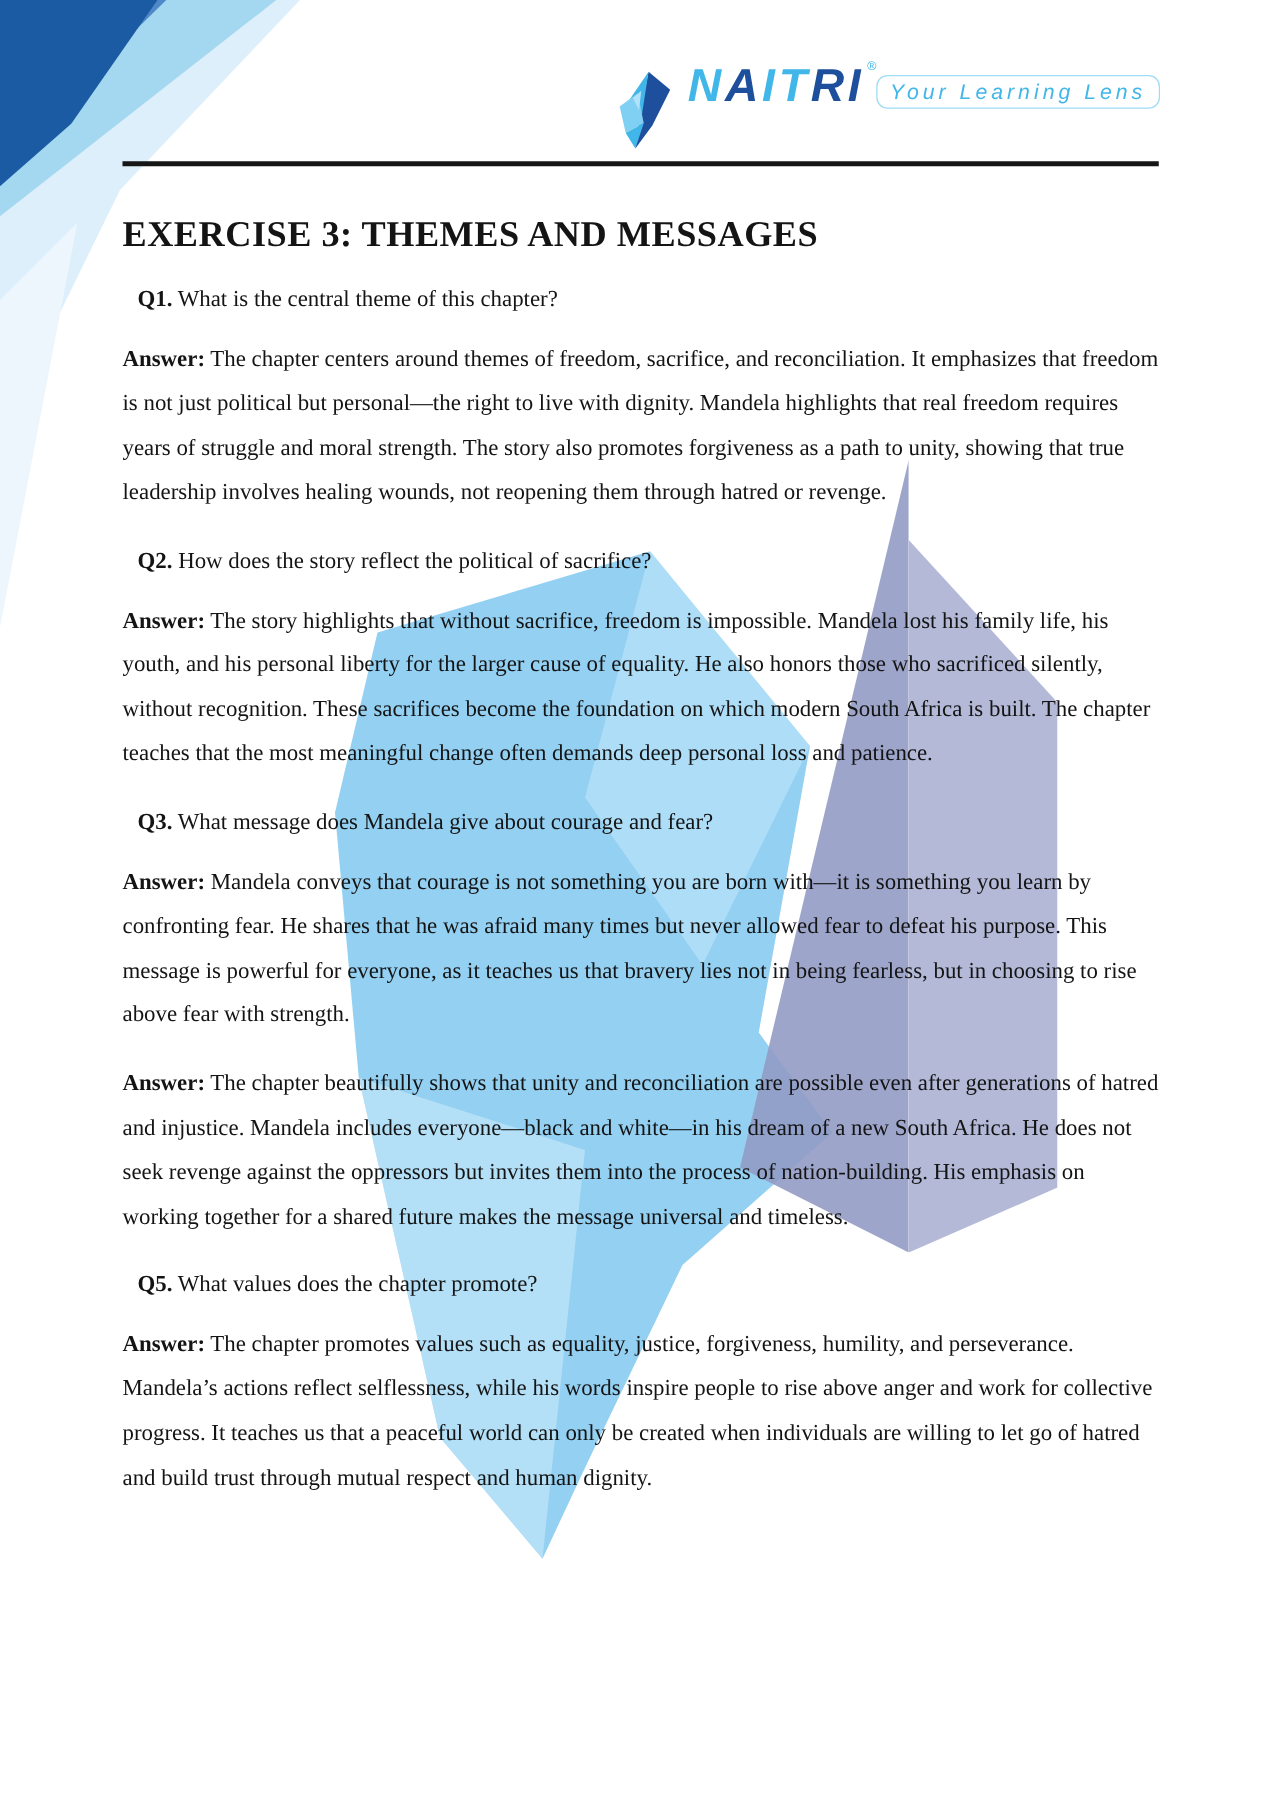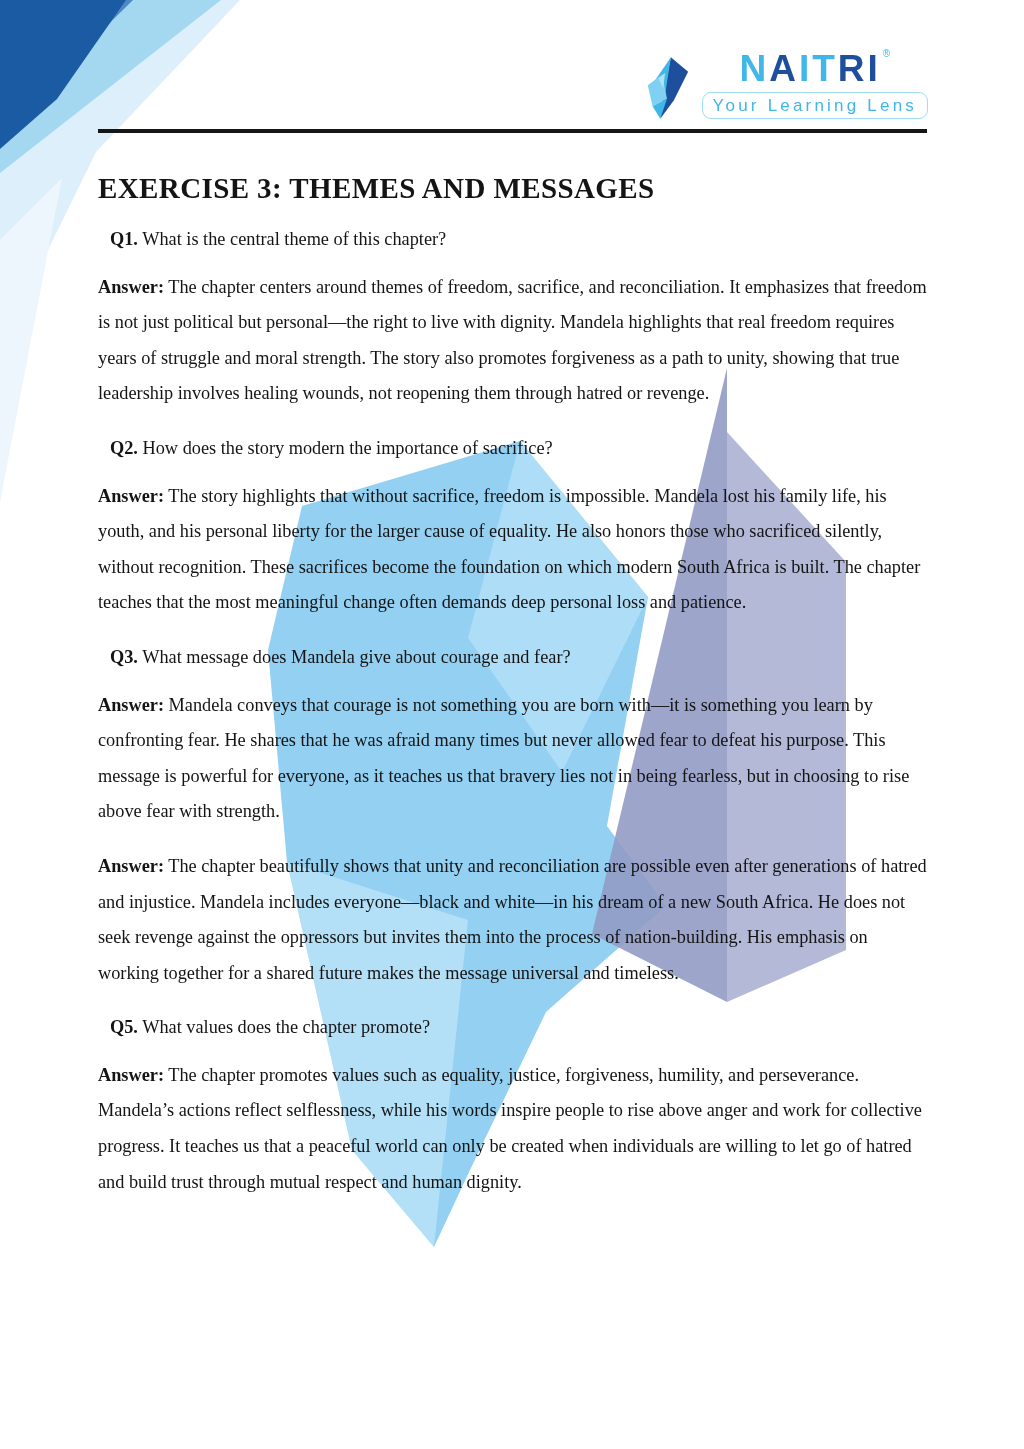--- a/index.html
+++ b/index.html
@@ -24,21 +24,21 @@
     clip-path:polygon(520px 441px,648px 597px,562px 772px,468px 638px);}
   .wm-sky-facet2{background:#cdebfb;opacity:.55;
     clip-path:polygon(287px 862px,468px 920px,434px 1247px,352px 1150px);}
   .wm-slate-thin{background:#929bc4;opacity:.9;
     clip-path:polygon(727px 368px,727px 1002px,592px 934px);}
   .wm-slate-band{background:var(--watermark-slate,#a6add0);opacity:.85;
     clip-path:polygon(727px 432px,846px 562px,846px 950px,727px 1002px);}
   
   .logo{position:absolute;top:50px;right:96px;display:flex;align-items:flex-start;gap:10px;z-index:2;}
   .logo-mark{margin-top:5px;}
-  .brand-col{display:flex;flex-direction:column;align-items:center;}
+  .brand-col{display:flex;align-items:flex-end;font-style:italic;}
   .brand-row{display:flex;align-items:flex-start;}
   .wordmark{font-family:"Liberation Sans",sans-serif;font-weight:bold;font-size:37px;line-height:1;letter-spacing:3px;}
   .wordmark .lt-light{color:var(--brand-light-blue,#41b6e8);}
   .wordmark .lt-dark{color:var(--brand-dark-blue,#1d4f9c);}
   .reg{font-family:"Liberation Sans",sans-serif;font-size:10px;color:var(--brand-light-blue,#41b6e8);margin:-2px 0 0 2px;}
   .tagline{margin-top:5px;font-family:"Liberation Sans",sans-serif;font-size:17px;letter-spacing:3.2px;
     color:var(--brand-light-blue,#41b6e8);border:1.6px solid #9fdcf5;border-radius:9px;padding:3px 10px 2px;white-space:nowrap;}
   .rule{position:absolute;left:98px;top:129px;width:829px;height:3.5px;background:#161616;z-index:2;}
   
   .main{position:absolute;left:98px;top:168px;width:830px;z-index:2;}
@@ -89,21 +89,21 @@
 
   <div class="main">
     <h1 class="title">EXERCISE 3: THEMES AND MESSAGES</h1>
 
     <section class="qa">
       <p class="question"><b>Q1.</b> <span>What is the central theme of this chapter?</span></p>
       <p class="answer"><b>Answer:</b> <span>The chapter centers around themes of freedom, sacrifice, and reconciliation. It emphasizes that freedom is not just political but personal—the right to live with dignity. Mandela highlights that real freedom requires years of struggle and moral strength. The story also promotes forgiveness as a path to unity, showing that true leadership involves healing wounds, not reopening them through hatred or revenge.</span></p>
     </section>
 
     <section class="qa">
-      <p class="question"><b>Q2.</b> <span>How does the story modern the importance of sacrifice?</span></p>
+      <p class="question"><b>Q2.</b> <span>How does the story reflect the political of sacrifice?</span></p>
       <p class="answer"><b>Answer:</b> <span>The story highlights that without sacrifice, freedom is impossible. Mandela lost his family life, his youth, and his personal liberty for the larger cause of equality. He also honors those who sacrificed silently, without recognition. These sacrifices become the foundation on which modern South Africa is built. The chapter teaches that the most meaningful change often demands deep personal loss and patience.</span></p>
     </section>
 
     <section class="qa">
       <p class="question"><b>Q3.</b> <span>What message does Mandela give about courage and fear?</span></p>
       <p class="answer"><b>Answer:</b> <span>Mandela conveys that courage is not something you are born with—it is something you learn by confronting fear. He shares that he was afraid many times but never allowed fear to defeat his purpose. This message is powerful for everyone, as it teaches us that bravery lies not in being fearless, but in choosing to rise above fear with strength.</span></p>
     </section>
 
     <section class="qa">
       <p class="answer"><b>Answer:</b> <span>The chapter beautifully shows that unity and reconciliation are possible even after generations of hatred and injustice. Mandela includes everyone—black and white—in his dream of a new South Africa. He does not seek revenge against the oppressors but invites them into the process of nation-building. His emphasis on working together for a shared future makes the message universal and timeless.</span></p>

